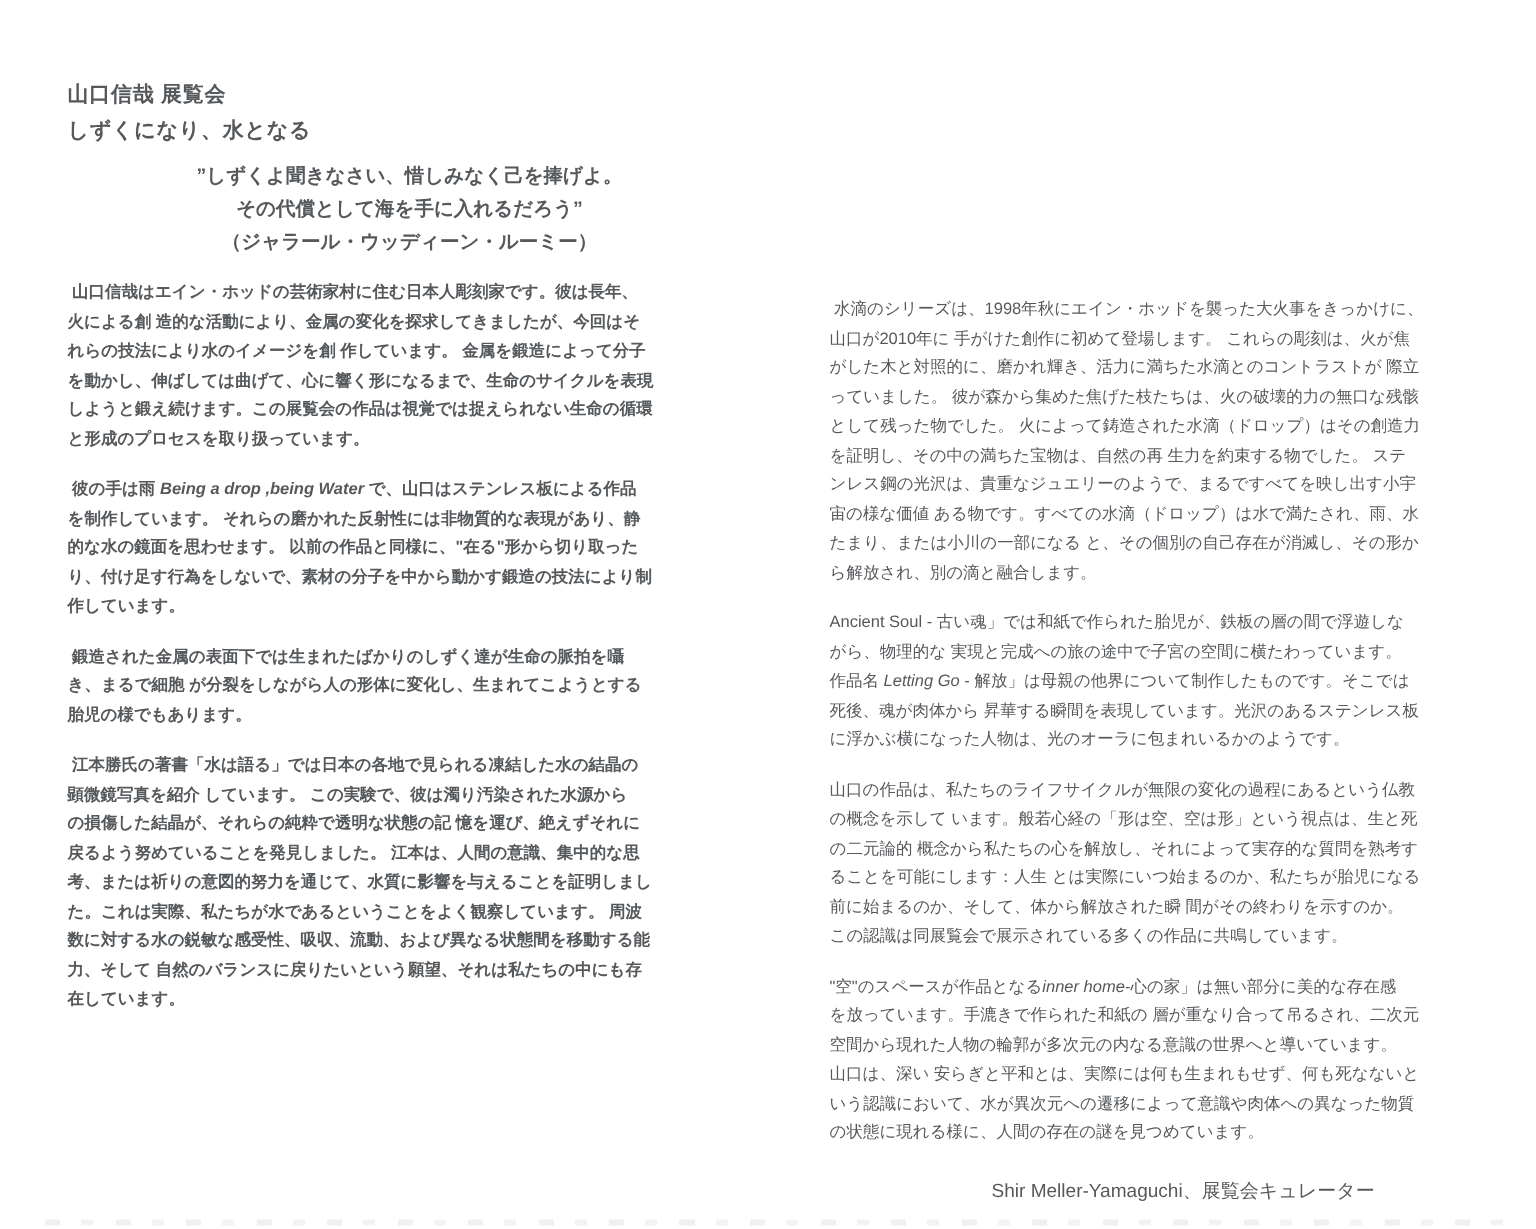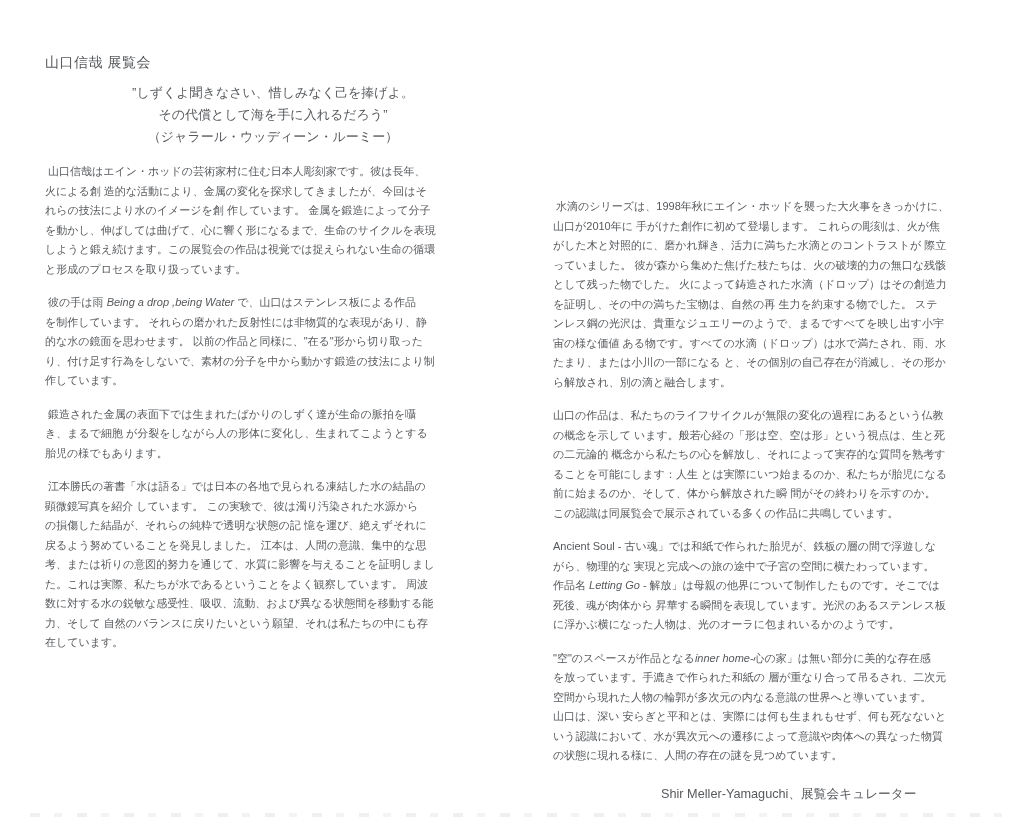--- a/index.html
+++ b/index.html
@@ -10,21 +10,21 @@
     font-family: "Liberation Sans", "DejaVu Sans", sans-serif;
     overflow: hidden;
   }
   .page {
     position: relative;
     width: 1024px;
     height: 819px;
     background: #ffffff;
   }
   .col { position: absolute; }
-  .col.left  { left: 45px;  top: 50px;  width: 468px; }
+  .col.left  { left: 45px;  top: 50px;  width: 468px; font-weight: bold; }
   .col.right { left: 553px; top: 183px; width: 468px; }
 
   .title {
     font-size: 14px;
     line-height: 24px;
     margin: 0 0 8px 0;
     letter-spacing: 0.5px;
   }
   .quote {
     font-size: 13px;
@@ -63,20 +63,21 @@
   }
 </style>
 </head>
 <body style="background: rgb(255, 255, 255); color: rgb(86, 89, 92);">
 
 <div class="page">
 
   <div class="col left">
     <div class="title">
       <div>山口信哉 展覧会</div>
+      <div>しずくになり、水となる</div>
     </div>
     <div class="quote">
       <div>”しずくよ聞きなさい、惜しみなく己を捧げよ。</div>
       <div>その代償として海を手に入れるだろう”</div>
       <div>（ジャラール・ウッディーン・ルーミー）</div>
     </div>
     <div id="left-paragraphs">
         <p class="para"><span> 山口信哉はエイン・ホッドの芸術家村に住む日本人彫刻家です。彼は長年、
 火による創 造的な活動により、金属の変化を探求してきましたが、今回はそ
 れらの技法により水のイメージを創 作しています。 金属を鍛造によって分子
@@ -108,31 +109,31 @@
         <p class="para"><span> 水滴のシリーズは、1998年秋にエイン・ホッドを襲った大火事をきっかけに、
 山口が2010年に 手がけた創作に初めて登場します。 これらの彫刻は、火が焦
 がした木と対照的に、磨かれ輝き、活力に満ちた水滴とのコントラストが 際立
 っていました。 彼が森から集めた焦げた枝たちは、火の破壊的力の無口な残骸
 として残った物でした。 火によって鋳造された水滴（ドロップ）はその創造力
 を証明し、その中の満ちた宝物は、自然の再 生力を約束する物でした。 ステ
 ンレス鋼の光沢は、貴重なジュエリーのようで、まるですべてを映し出す小宇
 宙の様な価値 ある物です。すべての水滴（ドロップ）は水で満たされ、雨、水
 たまり、または小川の一部になる と、その個別の自己存在が消滅し、その形か
 ら解放され、別の滴と融合します。</span></p>
+        <p class="para"><span>Ancient Soul - 古い魂」では和紙で作られた胎児が、鉄板の層の間で浮遊しな
+がら、物理的な 実現と完成への旅の途中で子宮の空間に横たわっています。
+作品名 </span><em>Letting Go</em><span> - 解放」は母親の他界について制作したものです。そこでは
+死後、魂が肉体から 昇華する瞬間を表現しています。光沢のあるステンレス板
+に浮かぶ横になった人物は、光のオーラに包まれいるかのようです。</span></p>
         <p class="para"><span>山口の作品は、私たちのライフサイクルが無限の変化の過程にあるという仏教
 の概念を示して います。般若心経の「形は空、空は形」という視点は、生と死
 の二元論的 概念から私たちの心を解放し、それによって実存的な質問を熟考す
 ることを可能にします：人生 とは実際にいつ始まるのか、私たちが胎児になる
 前に始まるのか、そして、体から解放された瞬 間がその終わりを示すのか。
 この認識は同展覧会で展示されている多くの作品に共鳴しています。</span></p>
-        <p class="para"><span>Ancient Soul - 古い魂」では和紙で作られた胎児が、鉄板の層の間で浮遊しな
-がら、物理的な 実現と完成への旅の途中で子宮の空間に横たわっています。
-作品名 </span><em>Letting Go</em><span> - 解放」は母親の他界について制作したものです。そこでは
-死後、魂が肉体から 昇華する瞬間を表現しています。光沢のあるステンレス板
-に浮かぶ横になった人物は、光のオーラに包まれいるかのようです。</span></p>
         <p class="para"><span>"空"のスペースが作品となる</span><em>inner home</em><span>-心の家」は無い部分に美的な存在感
 を放っています。手漉きで作られた和紙の 層が重なり合って吊るされ、二次元
 空間から現れた人物の輪郭が多次元の内なる意識の世界へと導いています。
 山口は、深い 安らぎと平和とは、実際には何も生まれもせず、何も死なないと
 いう認識において、水が異次元への遷移によって意識や肉体への異なった物質
 の状態に現れる様に、人間の存在の謎を見つめています。</span></p>
       </div>
     <div class="curator"> Shir Meller-Yamaguchi、展覧会キュレーター</div>
   </div>
 

